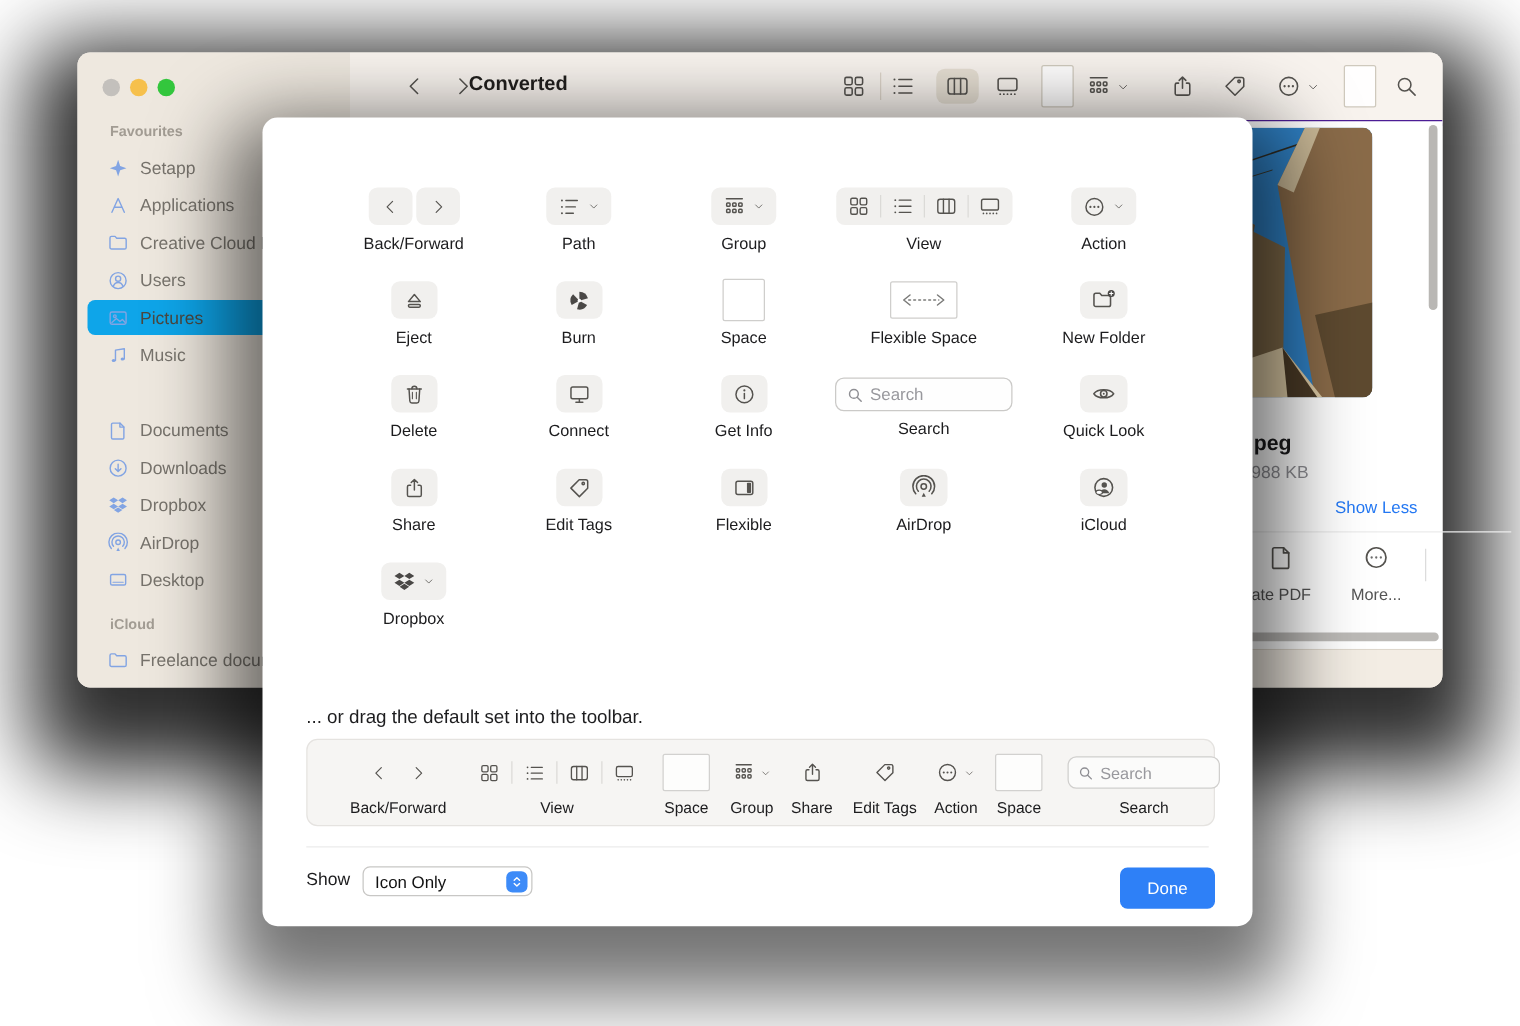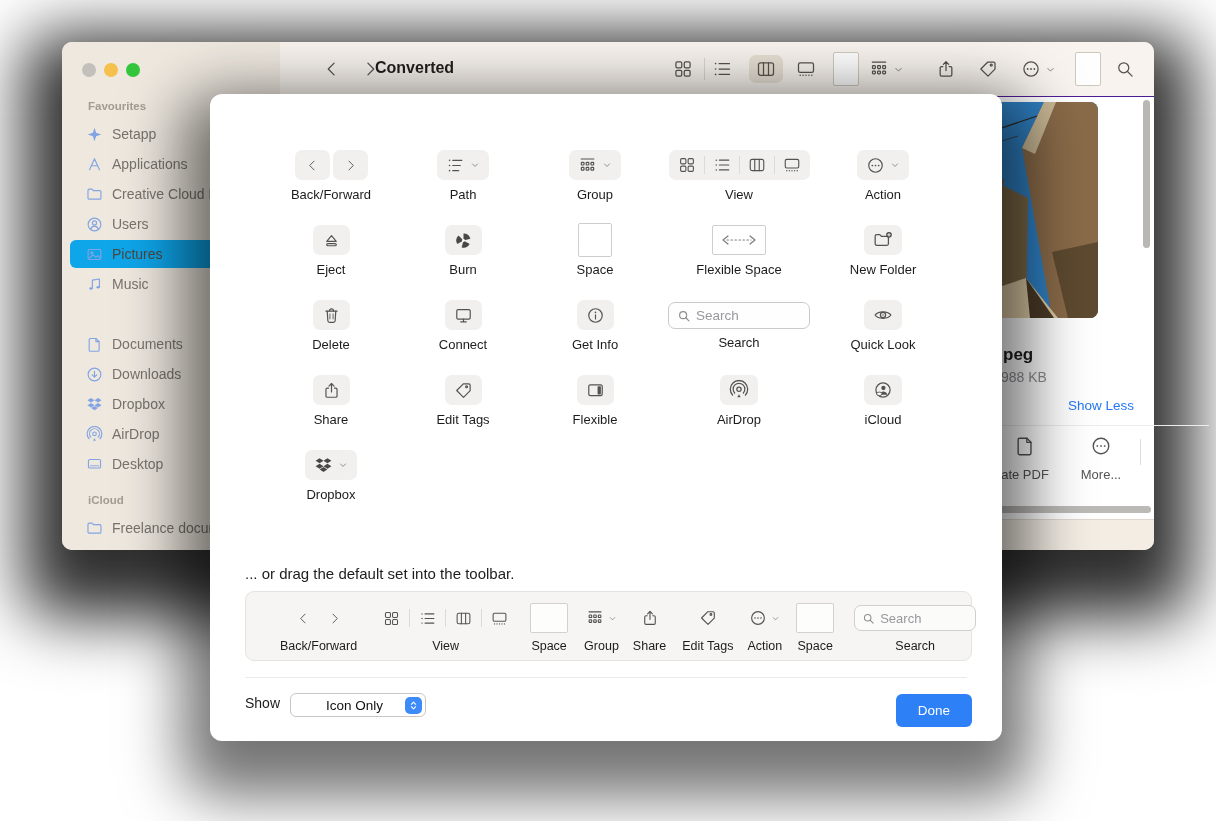--- a/index.html
+++ b/index.html
@@ -66,21 +66,21 @@
   .dcell .dlabel{font-size:12.5px;color:#1c1c1e;margin-top:5px;white-space:nowrap;}
   .dicons{display:flex;align-items:center;height:32px;gap:12px;}
   .dspace{width:38px;height:30px;background:#fdfdfc;border:1px solid #d2d1cf;border-radius:2px;box-sizing:border-box;}
   .dsearch{width:122px;height:26px;border:1px solid #d0cfcd;border-radius:7px;background:#fbfbfa;
            display:flex;align-items:center;gap:5px;padding:0 7px;box-sizing:border-box;}
   .sh-div{position:absolute;left:35px;top:583px;width:722px;height:1px;background:#ebebeb;}
   .show-lbl{position:absolute;left:35px;top:601px;font-size:14px;color:#1c1c1e;text-align:right;}
   .select{position:absolute;left:80px;top:599px;width:136px;height:24px;background:#fff;
           border:1px solid #c8c7c5;border-radius:6px;box-sizing:border-box;
           display:flex;align-items:center;justify-content:space-between;padding:0 3px 0 9px;}
-  .select .sval{font-size:13.5px;color:#111;margin-left:26px;}
+  .select .sval{font-size:13.5px;color:#111;}
   .stepper{width:17px;height:17px;background:#3d8bf8;border-radius:5px;display:flex;
            align-items:center;justify-content:center;}
   .done{position:absolute;left:686px;top:600px;width:76px;height:33px;background:#2e80f7;
         border-radius:6px;display:flex;align-items:center;justify-content:center;
         color:#fff;font-size:13.5px;font-weight:500;}
 </style>
 </head>
 <body>
 
 <div class="window">

